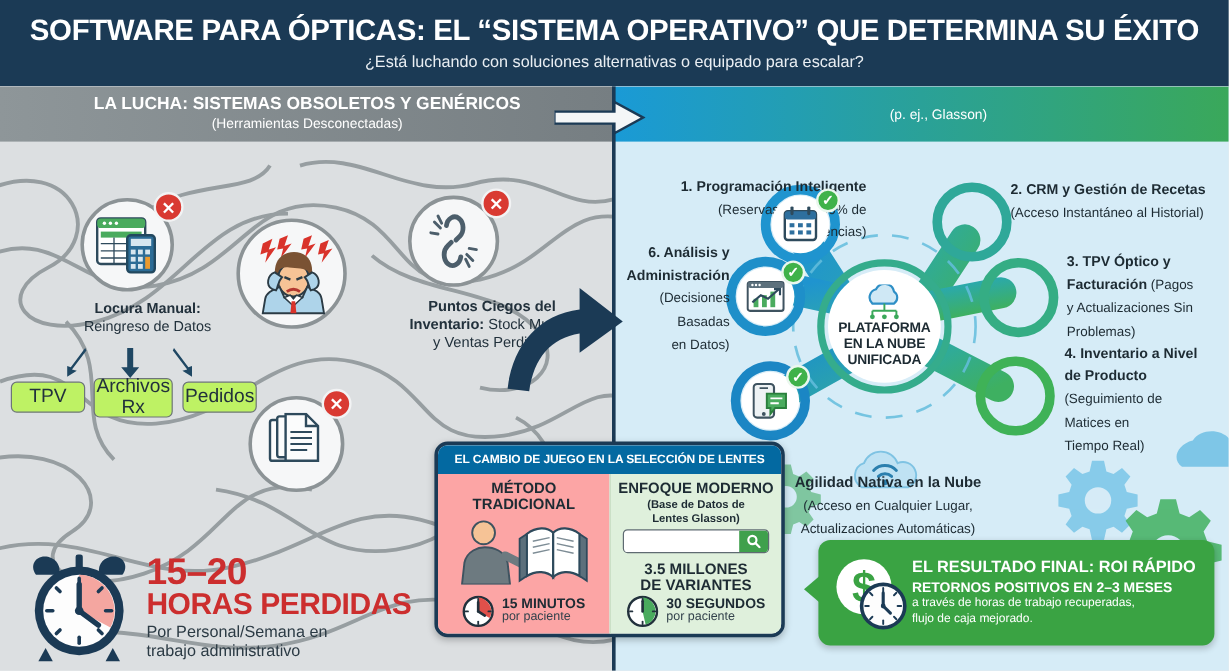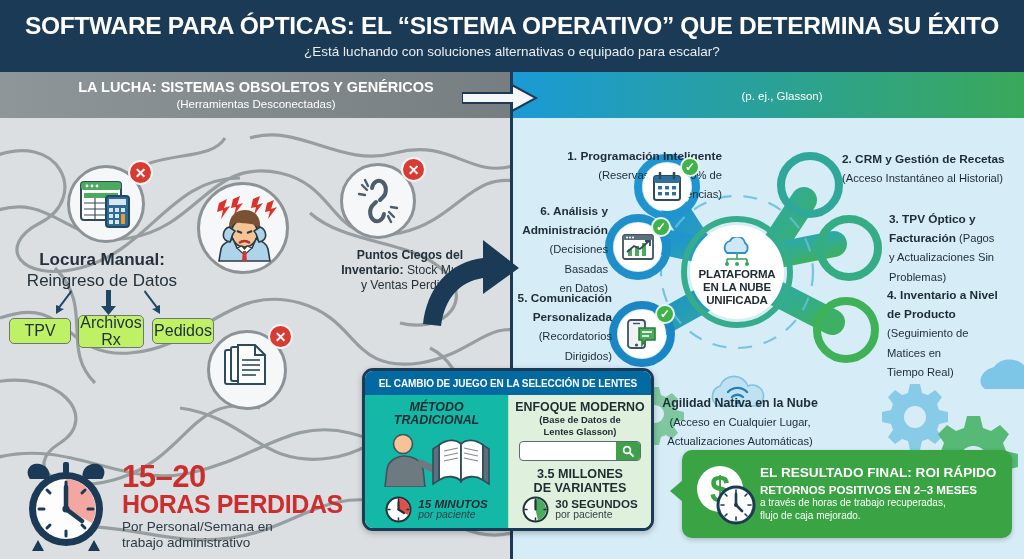--- a/index.html
+++ b/index.html
@@ -102,21 +102,21 @@
     position: absolute; left: 362px; top: 368px; width: 292px; height: 163px;
     background: #fff; border: 3px solid #1b3a55; border-radius: 11px;
     overflow: hidden; z-index: 45; box-shadow: 0 2px 6px rgba(0,0,0,.25);
   }
   .compare-hd {
     height: 24px; background: #0369a1; color: #fff; font-size: 10px;
     font-weight: bold; display: flex; align-items: center; justify-content: center;
     letter-spacing: -0.1px;
   }
   .compare-body { display: flex; height: 136px; }
-  .col-trad { width: 50%; background: #14b8a6; position: relative; padding-top: 6px; font-style: italic; }
+  .col-trad { width: 50%; background: #fca5a5; position: relative; padding-top: 6px; }
   .col-mod { width: 50%; background: #dff0dc; position: relative; padding-top: 6px; border-left: 1.5px solid #c6ddc2;}
   .coltitle { text-align: center; font-size: 12.4px; font-weight: bold; color: #1d2b33; line-height: 1.08; }
   .colsub { text-align: center; font-size: 9.4px; font-weight: bold; color: #1d2b33; line-height: 1.1; margin-top: 1px;}
   .bigstat { text-align: center; font-size: 12.6px; font-weight: bold; color: #1d2b33; line-height: 1.1; }
   .timerow { position: absolute; bottom: 8px; left: 0; width: 100%; display: flex; align-items: center; justify-content: center; gap: 6px; }
   .timerow .tt { font-size: 11.6px; font-weight: bold; color: #1d2b33; line-height: 1.05; }
   .timerow .ts { font-size: 10.4px; color: #33424c; line-height: 1.05; }
   .searchbar {
     margin: 4px auto 0; width: 122px; height: 20px; background: #fff;
     border: 1.6px solid #5f6b72; border-radius: 4px; display: flex; align-items: center;
@@ -193,21 +193,21 @@
             <rect x="42" y="29" width="4" height="4"></rect>
         <rect x="30" y="35" width="4" height="4"></rect>
             <rect x="36" y="35" width="4" height="4"></rect>
             <rect x="30" y="41" width="4" height="4"></rect>
             <rect x="36" y="41" width="4" height="4"></rect>
           </g>
         <rect x="42" y="35" width="4" height="10" fill="#eb9a2e"></rect>
       </svg>
     </div>
     <div class="redx" style="left:128px; top:88px; width:25px; height:25px; font-size:14px;">✕</div>
-    <div class="ltext" style="left:12px; top:178px; width:180px; font-size:17px;">
+    <div class="ltext" style="left:33px; top:178px; width:180px; font-size:12px;">
       <b>Locura Manual:</b><br>
       <span>Reingreso de Datos</span>
     </div>
 
     <svg style="position:absolute;left:38px;top:218px;" width="140" height="26">
       <g fill="#1f4763">
         <path d="M34,2 L22,18 L26,19 L18,24 L18,15 L21,16 L33,0 Z"></path>
         <path d="M68,0 L73,0 L73,16 L78,16 L70.5,25 L63,16 L68,16 Z"></path>
         <path d="M106,2 L118,18 L114,19 L122,24 L122,15 L119,16 L107,0 Z"></path>
       </g>
@@ -468,26 +468,20 @@
     <div class="rtext" style="left:10px; top:73px; width:200px; text-align:right;">
       <span class="hd">1. Programación Inteligente</span><br>
       <span class="sb">(Reservas 24/7, -40% de</span><br>
       <span class="sb">Ausencias)</span>
     </div>
     <div class="rtext" style="left:8px; top:128px; width:88px; text-align:right;">
       <span class="hd">6. Análisis y</span><br>
       <span class="hd">Administración</span><br>
       <span class="sb">(Decisiones Basadas</span><br>
       <span class="sb">en Datos)</span>
-    </div>
-    <div class="rtext" style="left:0px; top:215px; width:100px; text-align:right;">
-      <span class="hd">5. Comunicación</span><br>
-      <span class="hd">Personalizada</span><br>
-      <span class="sb">(Recordatorios</span><br>
-      <span class="sb">Dirigidos)</span>
     </div>
     <div class="rtext" style="left:330px; top:76px; width:182px;">
       <span class="hd">2. CRM y Gestión de Recetas</span><br>
       <span class="sb">(Acceso Instantáneo al Historial)</span>
     </div>
     <div class="rtext" style="left:377px; top:136px; width:134px;">
       <span class="hd">3. TPV Óptico y</span><br>
       <span class="hd">Facturación</span><span class="sb"> (Pagos</span><br>
       <span class="sb">y Actualizaciones Sin</span><br>
       <span class="sb">Problemas)</span>

